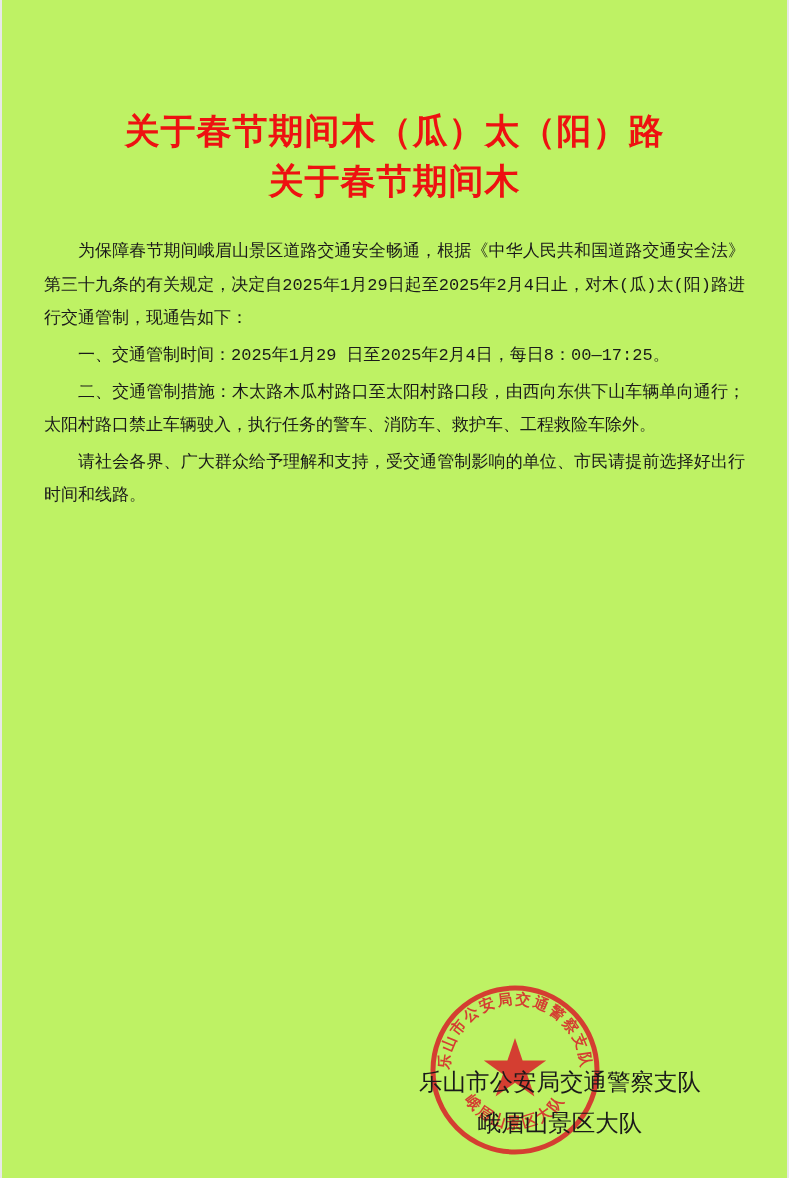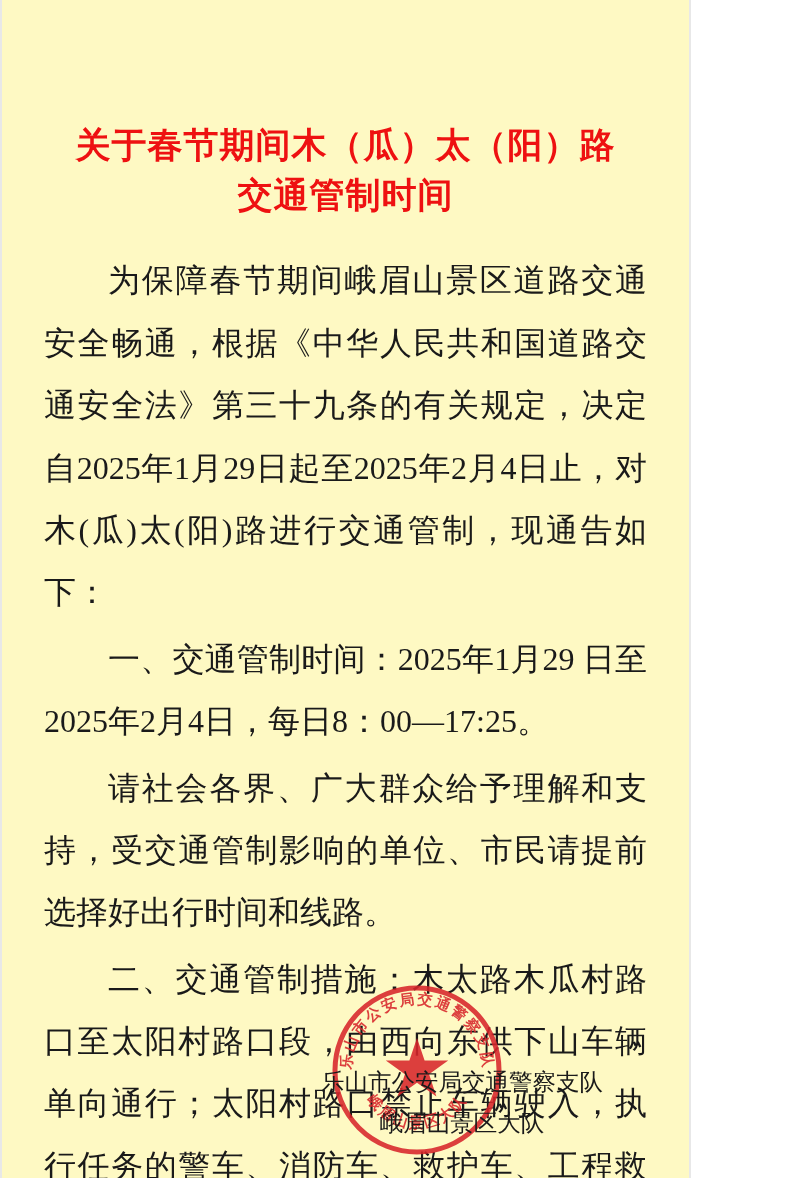--- a/index.html
+++ b/index.html
@@ -9,25 +9,25 @@
   body {
     width: 789px;
     height: 1178px;
     background: #ffffff;
     font-family: "Liberation Serif", "DejaVu Serif", serif;
     overflow: hidden;
     position: relative;
   }
   .page {
     position: relative;
-    width: 691px;
+    width: 789px;
     height: 1178px;
     box-sizing: border-box;
-    padding: 16px 44px;
-    background: #fef9c3;
+    padding: 2px 44px;
+    background: #bef264;
   }
   .side-rule {
     position: absolute;
     top: 0;
     bottom: 0;
     width: 2px;
     background: #e8e8e8;
   }
   .side-rule.left { left: 0; }
   .side-rule.right { right: 0; }
@@ -43,25 +43,25 @@
     padding-top: 104px;
     font-family: "Liberation Sans", "DejaVu Sans", sans-serif;
   }
   .doc-title .line2 {
     display: block;
   }
 
   .body-copy {
     margin-top: 30px;
     color: #1a1a1a;
-    font-size: 32px;
+    font-size: 17px;
     line-height: 1.95;
     text-align: justify;
     text-justify: inter-ideograph;
-    font-family: Liberation Serif, serif;
+    font-family: Liberation Mono, monospace;
   }
   .body-copy p {
     margin: 0 0 4px 0;
     text-indent: 2em;
   }
 
   .sign-block {
     position: absolute;
     right: 88px;
     bottom: 34px;
@@ -89,28 +89,28 @@
 </head>
 <body>
 
 <div class="page">
 
   <div class="side-rule left"></div>
   <div class="side-rule right"></div>
 
   <h1 class="doc-title">
     <span>关于春节期间木（瓜）太（阳）路</span>
-    <span class="line2">交通管制时间</span>
+    <span class="line2">关于春节期间木</span>
   </h1>
 
   <div class="body-copy">
     <p>为保障春节期间峨眉山景区道路交通安全畅通，根据《中华人民共和国道路交通安全法》第三十九条的有关规定，决定自2025年1月29日起至2025年2月4日止，对木(瓜)太(阳)路进行交通管制，现通告如下：</p>
     <p>一、交通管制时间：2025年1月29 日至2025年2月4日，每日8：00—17:25。</p>
+    <p>二、交通管制措施：木太路木瓜村路口至太阳村路口段，由西向东供下山车辆单向通行；太阳村路口禁止车辆驶入，执行任务的警车、消防车、救护车、工程救险车除外。</p>
     <p>请社会各界、广大群众给予理解和支持，受交通管制影响的单位、市民请提前选择好出行时间和线路。</p>
-    <p>二、交通管制措施：木太路木瓜村路口至太阳村路口段，由西向东供下山车辆单向通行；太阳村路口禁止车辆驶入，执行任务的警车、消防车、救护车、工程救险车除外。</p>
   </div>
 
   <div class="seal">
     <svg viewBox="0 0 176 176" width="176" height="176" aria-hidden="true">
       <defs>
         <path id="sealTopArc" d="M 22,88 A 66,66 0 0 1 154,88"></path>
         <path id="sealBottomArc" d="M 30,88 A 58,58 0 0 0 146,88"></path>
       </defs>
       <circle cx="88" cy="88" r="82" fill="none" stroke="#d8262b" stroke-width="5"></circle>
       <g fill="#d8262b" font-family="'Liberation Sans','DejaVu Sans',sans-serif" font-size="15" font-weight="bold" letter-spacing="2.2">

